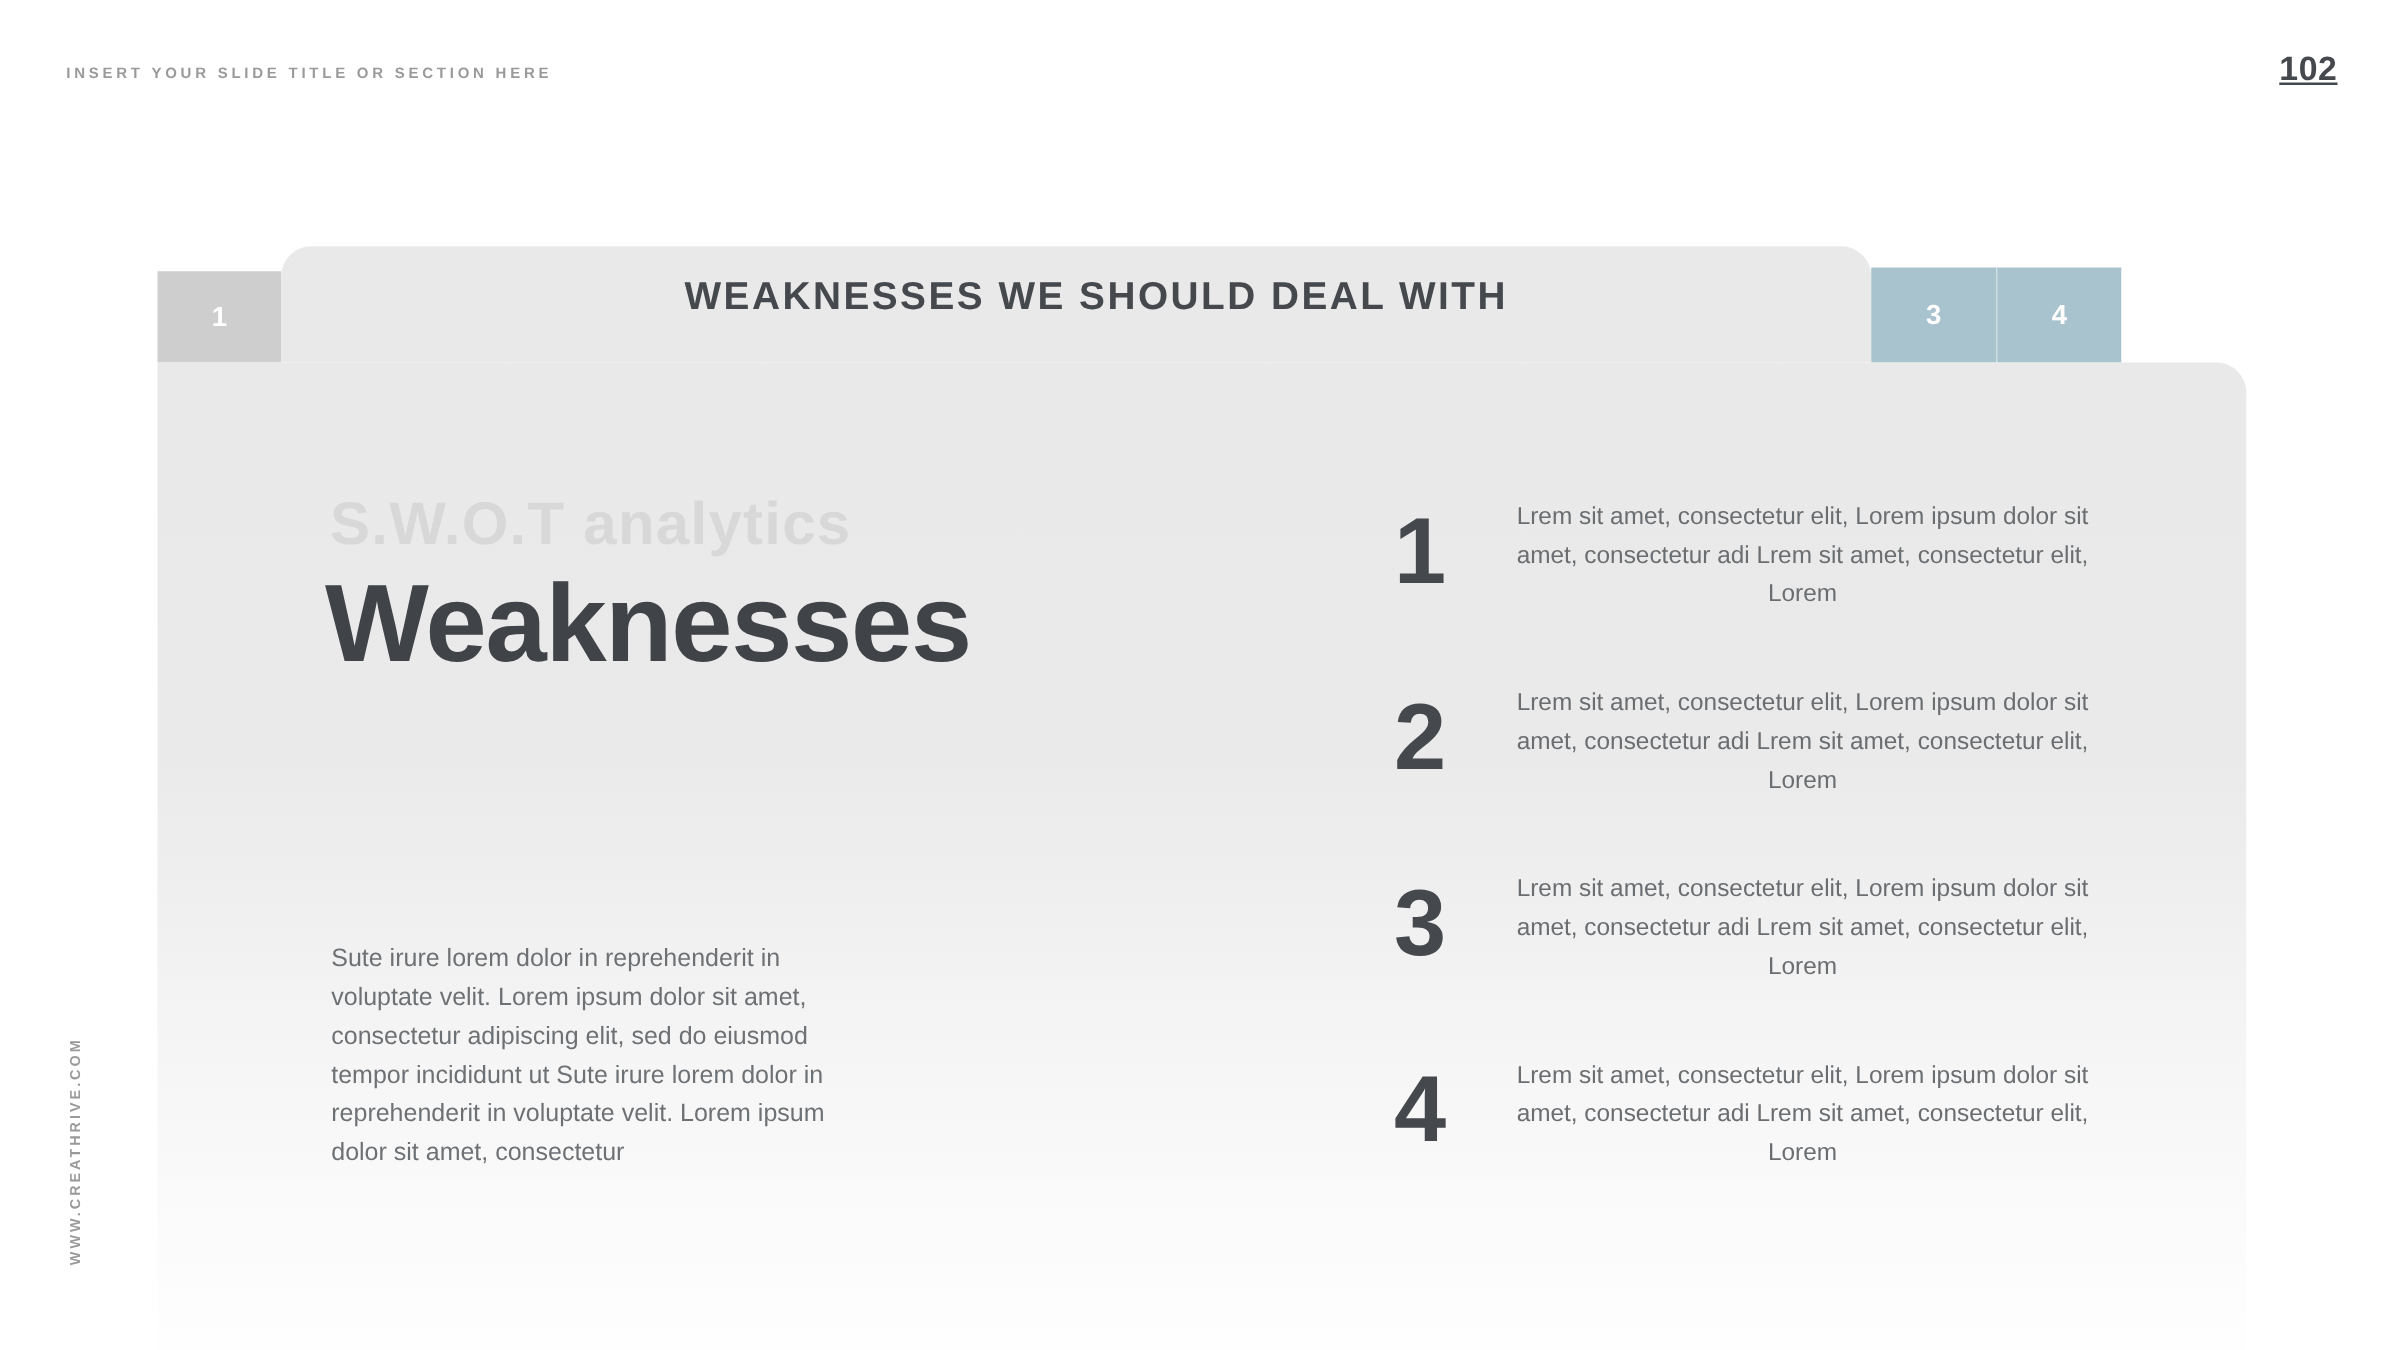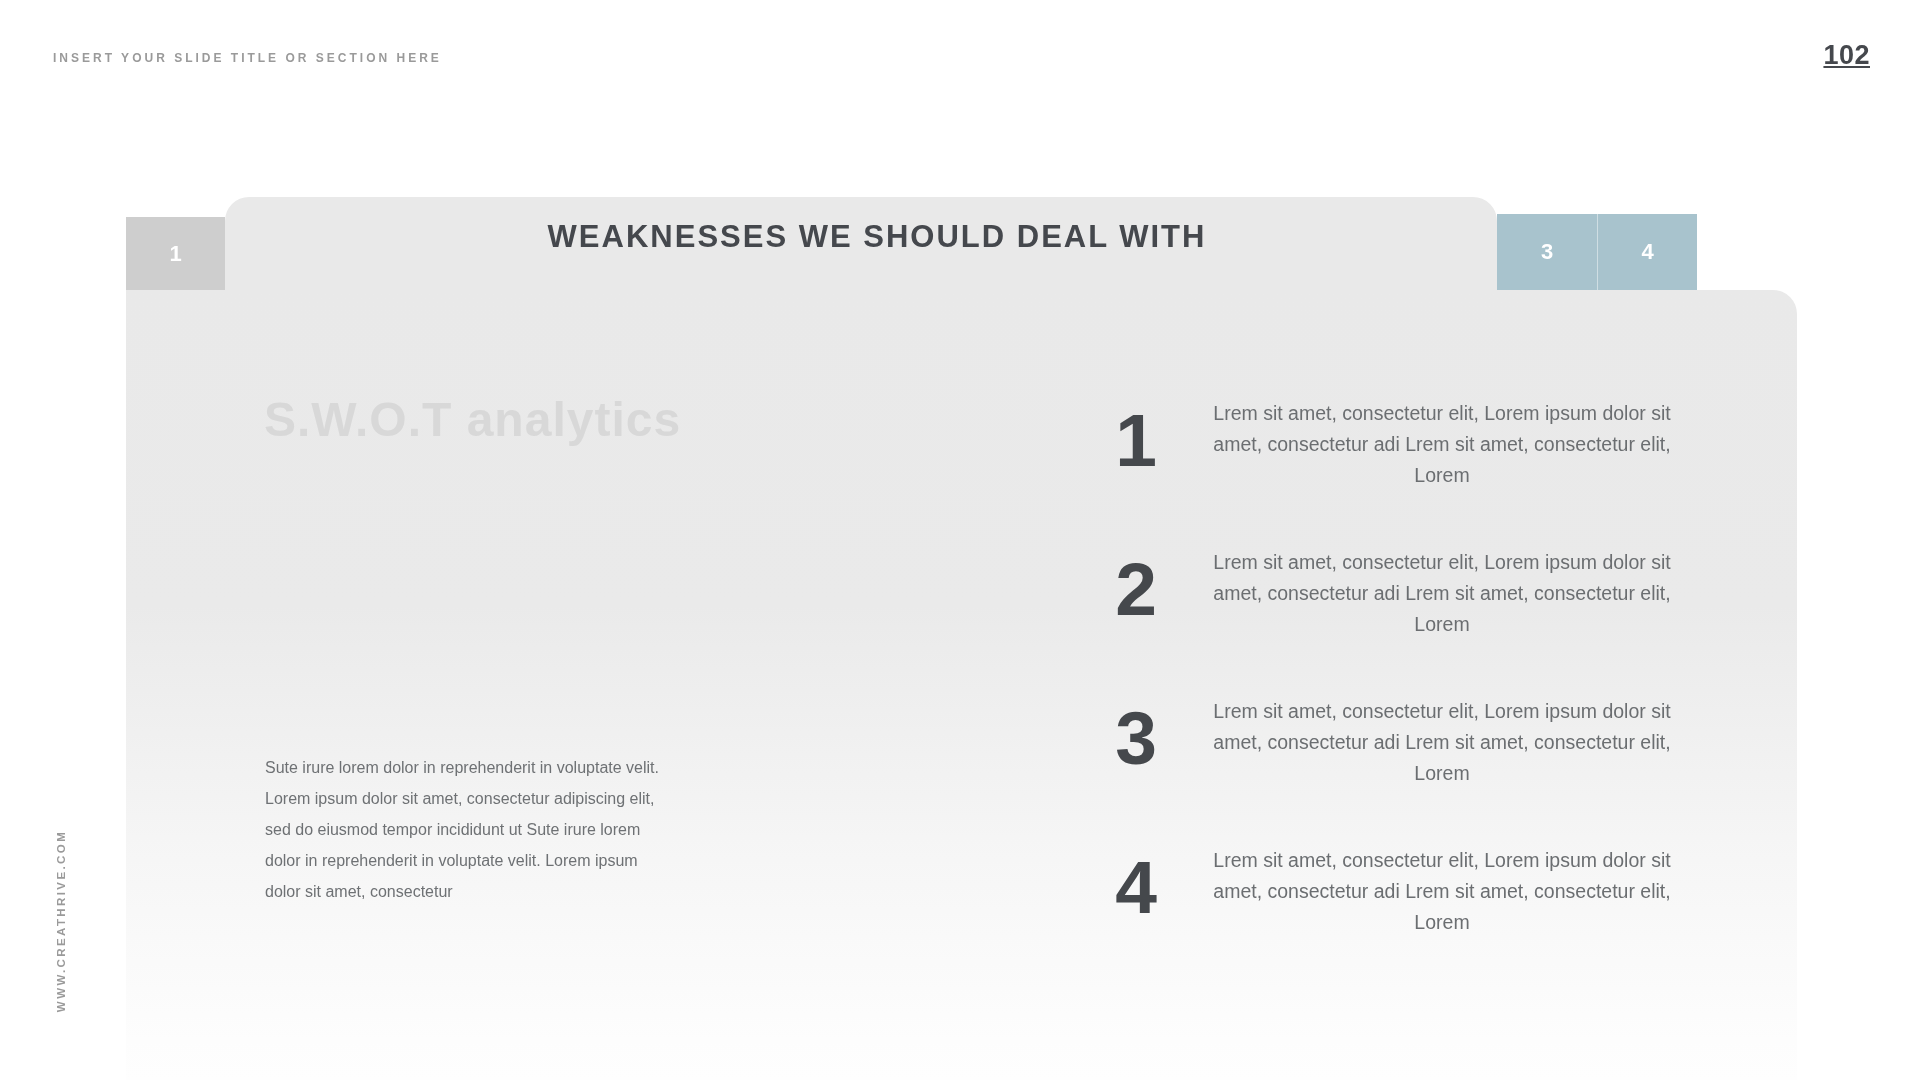--- a/index.html
+++ b/index.html
@@ -56,21 +56,21 @@
   .kicker {
     position: absolute; left: 264px; top: 392px;
     font-size: 48px; font-weight: bold; color: #d8d8d8; letter-spacing: 1px;
   }
   .main-heading {
     position: absolute; left: 260px; top: 448px;
     font-size: 88px; font-weight: bold; color: #404347; letter-spacing: -1px;
   }
   .paragraph {
     position: absolute; left: 265px; top: 752px; width: 408px;
-    font-size: 16px; line-height: 31px; color: #6e7174;
+    font-size: 20px; line-height: 31px; color: #6e7174;
   }
 
   
   .items {
     position: absolute; left: 1100px; top: 398px; width: 620px;
   }
   .item {
     display: flex; align-items: flex-start;
     min-height: 94px; margin-bottom: 55px;
   }
@@ -115,20 +115,21 @@
   </div>
 
   <div class="tab-small tab-4">
     <span>4</span>
   </div>
 
   <div class="content-panel"></div>
 
   <div class="kicker">S.W.O.T analytics</div>
 
+  <div class="main-heading">Weaknesses</div>
 
   <div class="paragraph">Sute irure lorem dolor in reprehenderit in voluptate velit. Lorem ipsum dolor sit amet, consectetur adipiscing elit, sed do eiusmod tempor incididunt ut Sute irure lorem dolor in reprehenderit in voluptate velit. Lorem ipsum dolor sit amet, consectetur</div>
 
   <div class="items">
     <div class="item">
       <div class="item-number">1</div>
       <div class="item-text">Lrem sit amet, consectetur elit,  Lorem ipsum dolor sit amet, consectetur adi Lrem sit amet, consectetur elit,  Lorem</div>
     </div>
     <div class="item">
       <div class="item-number">2</div>

